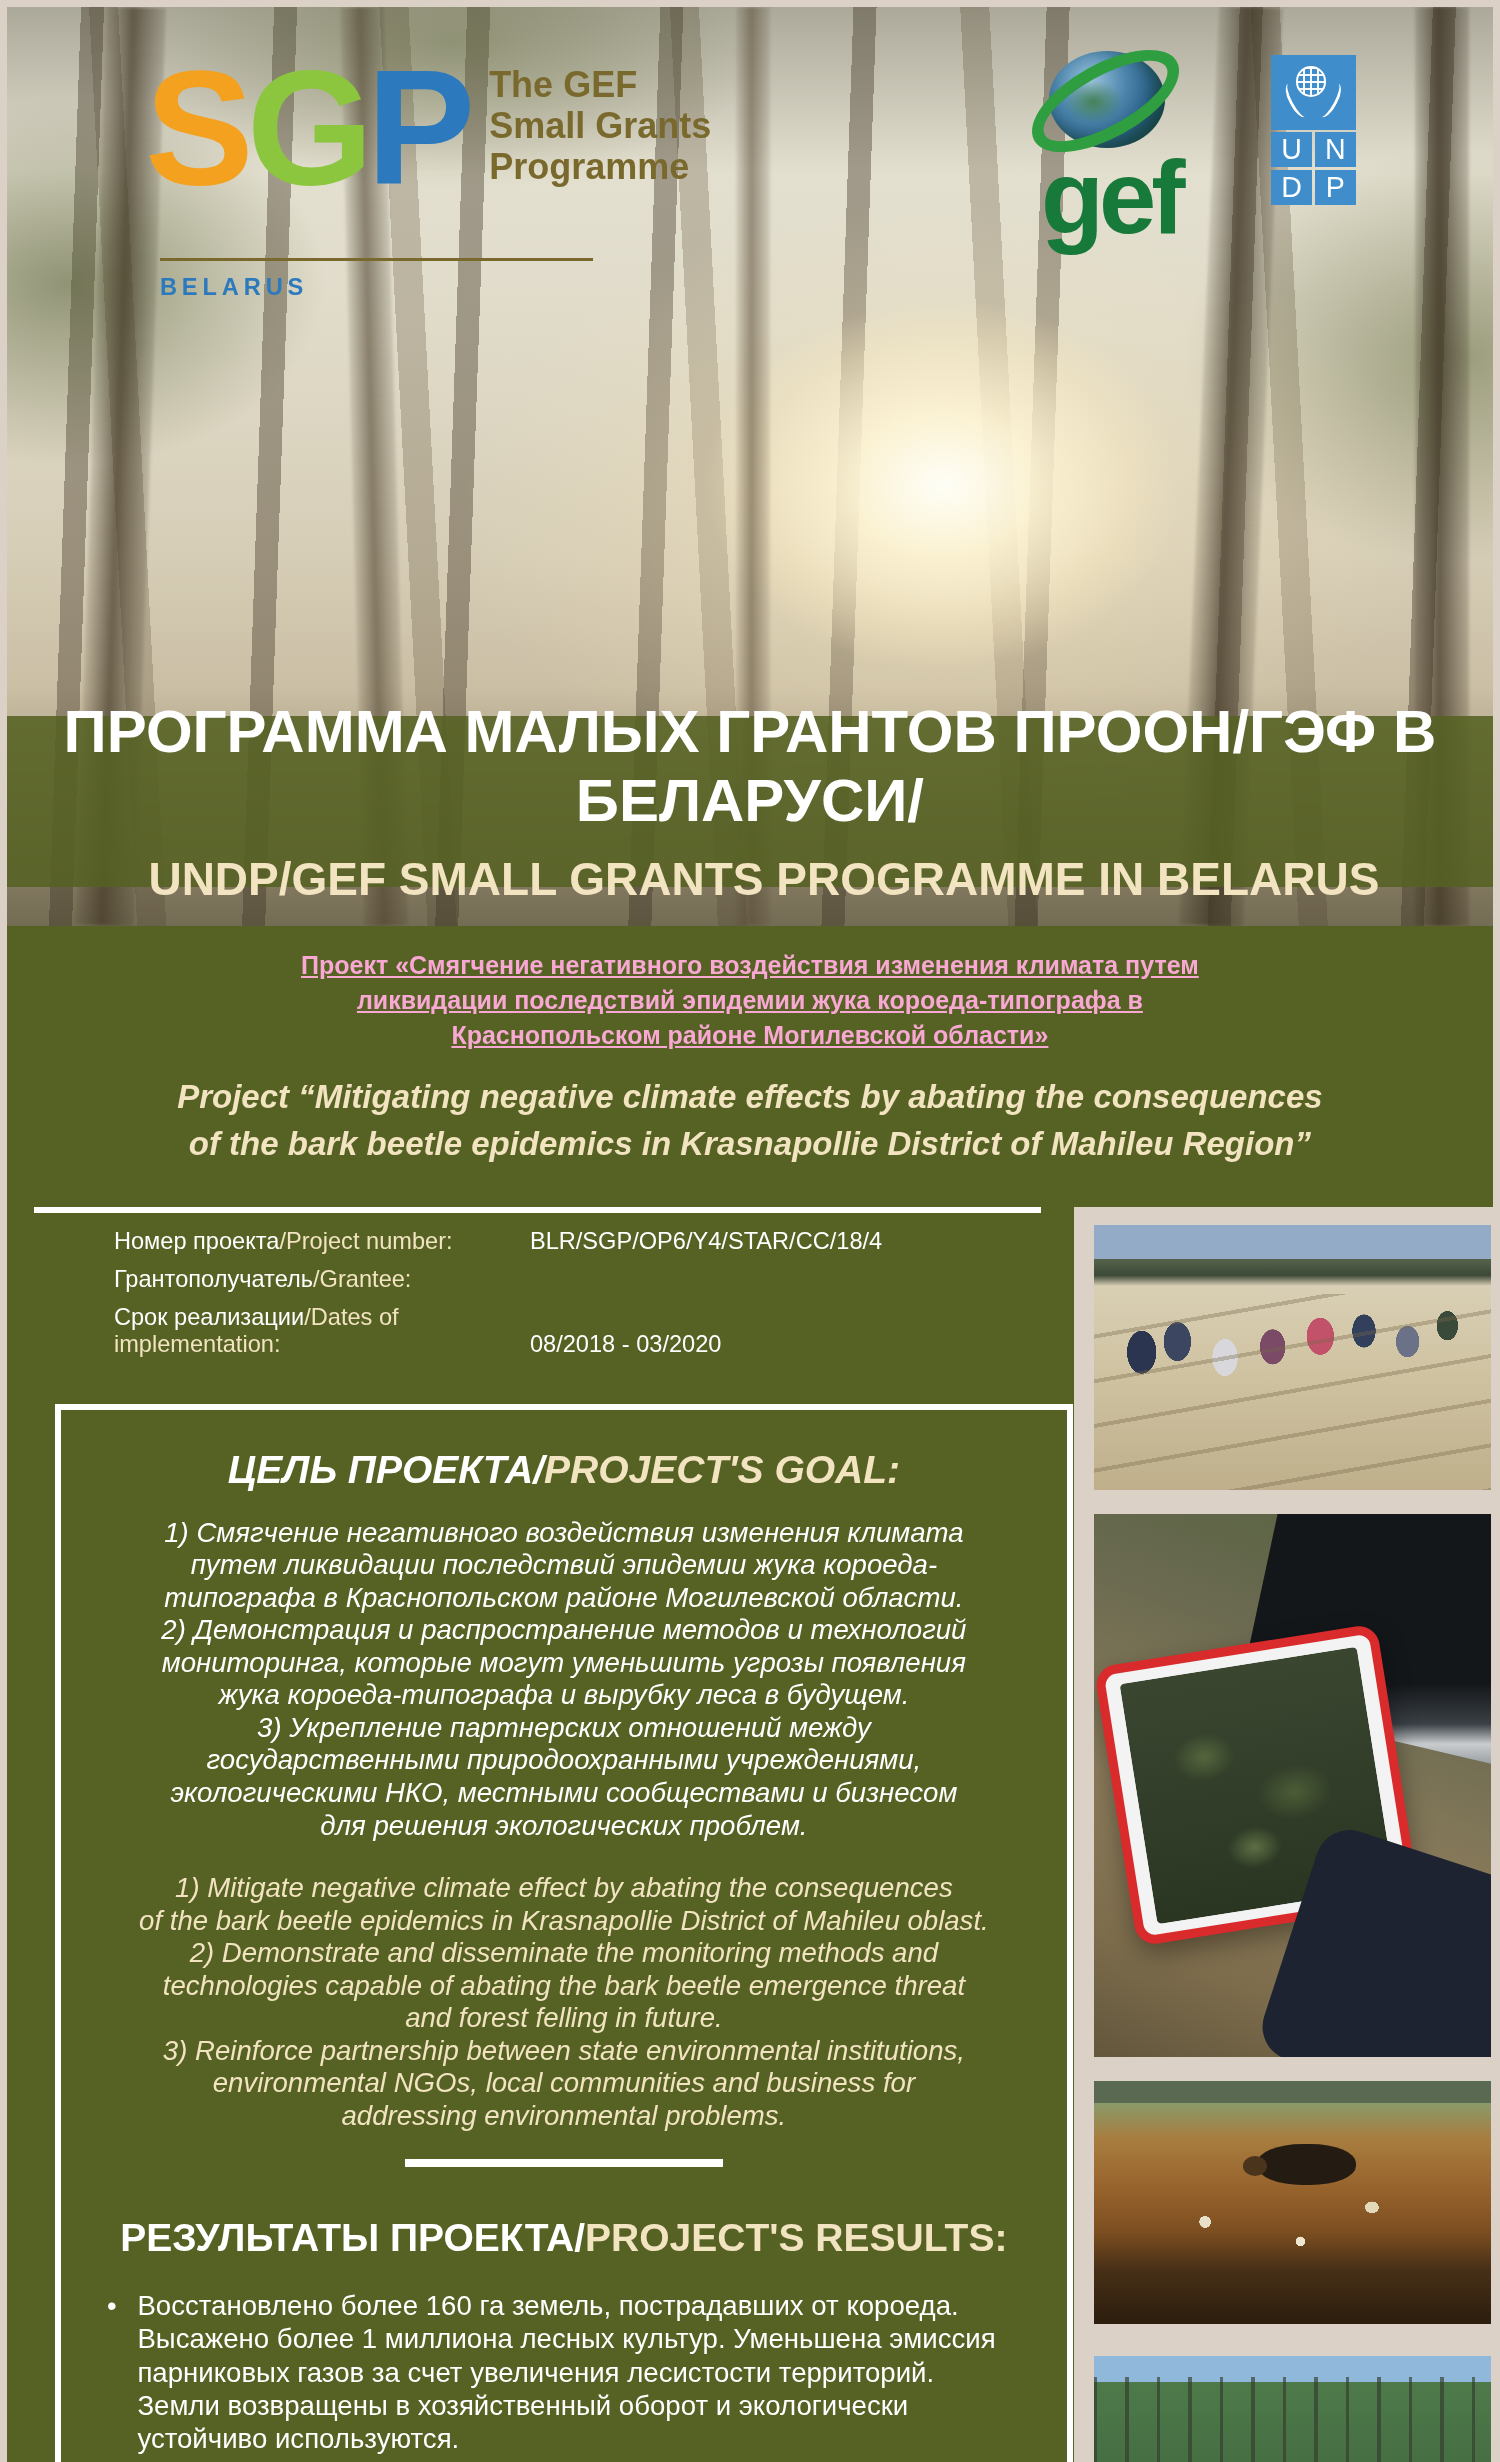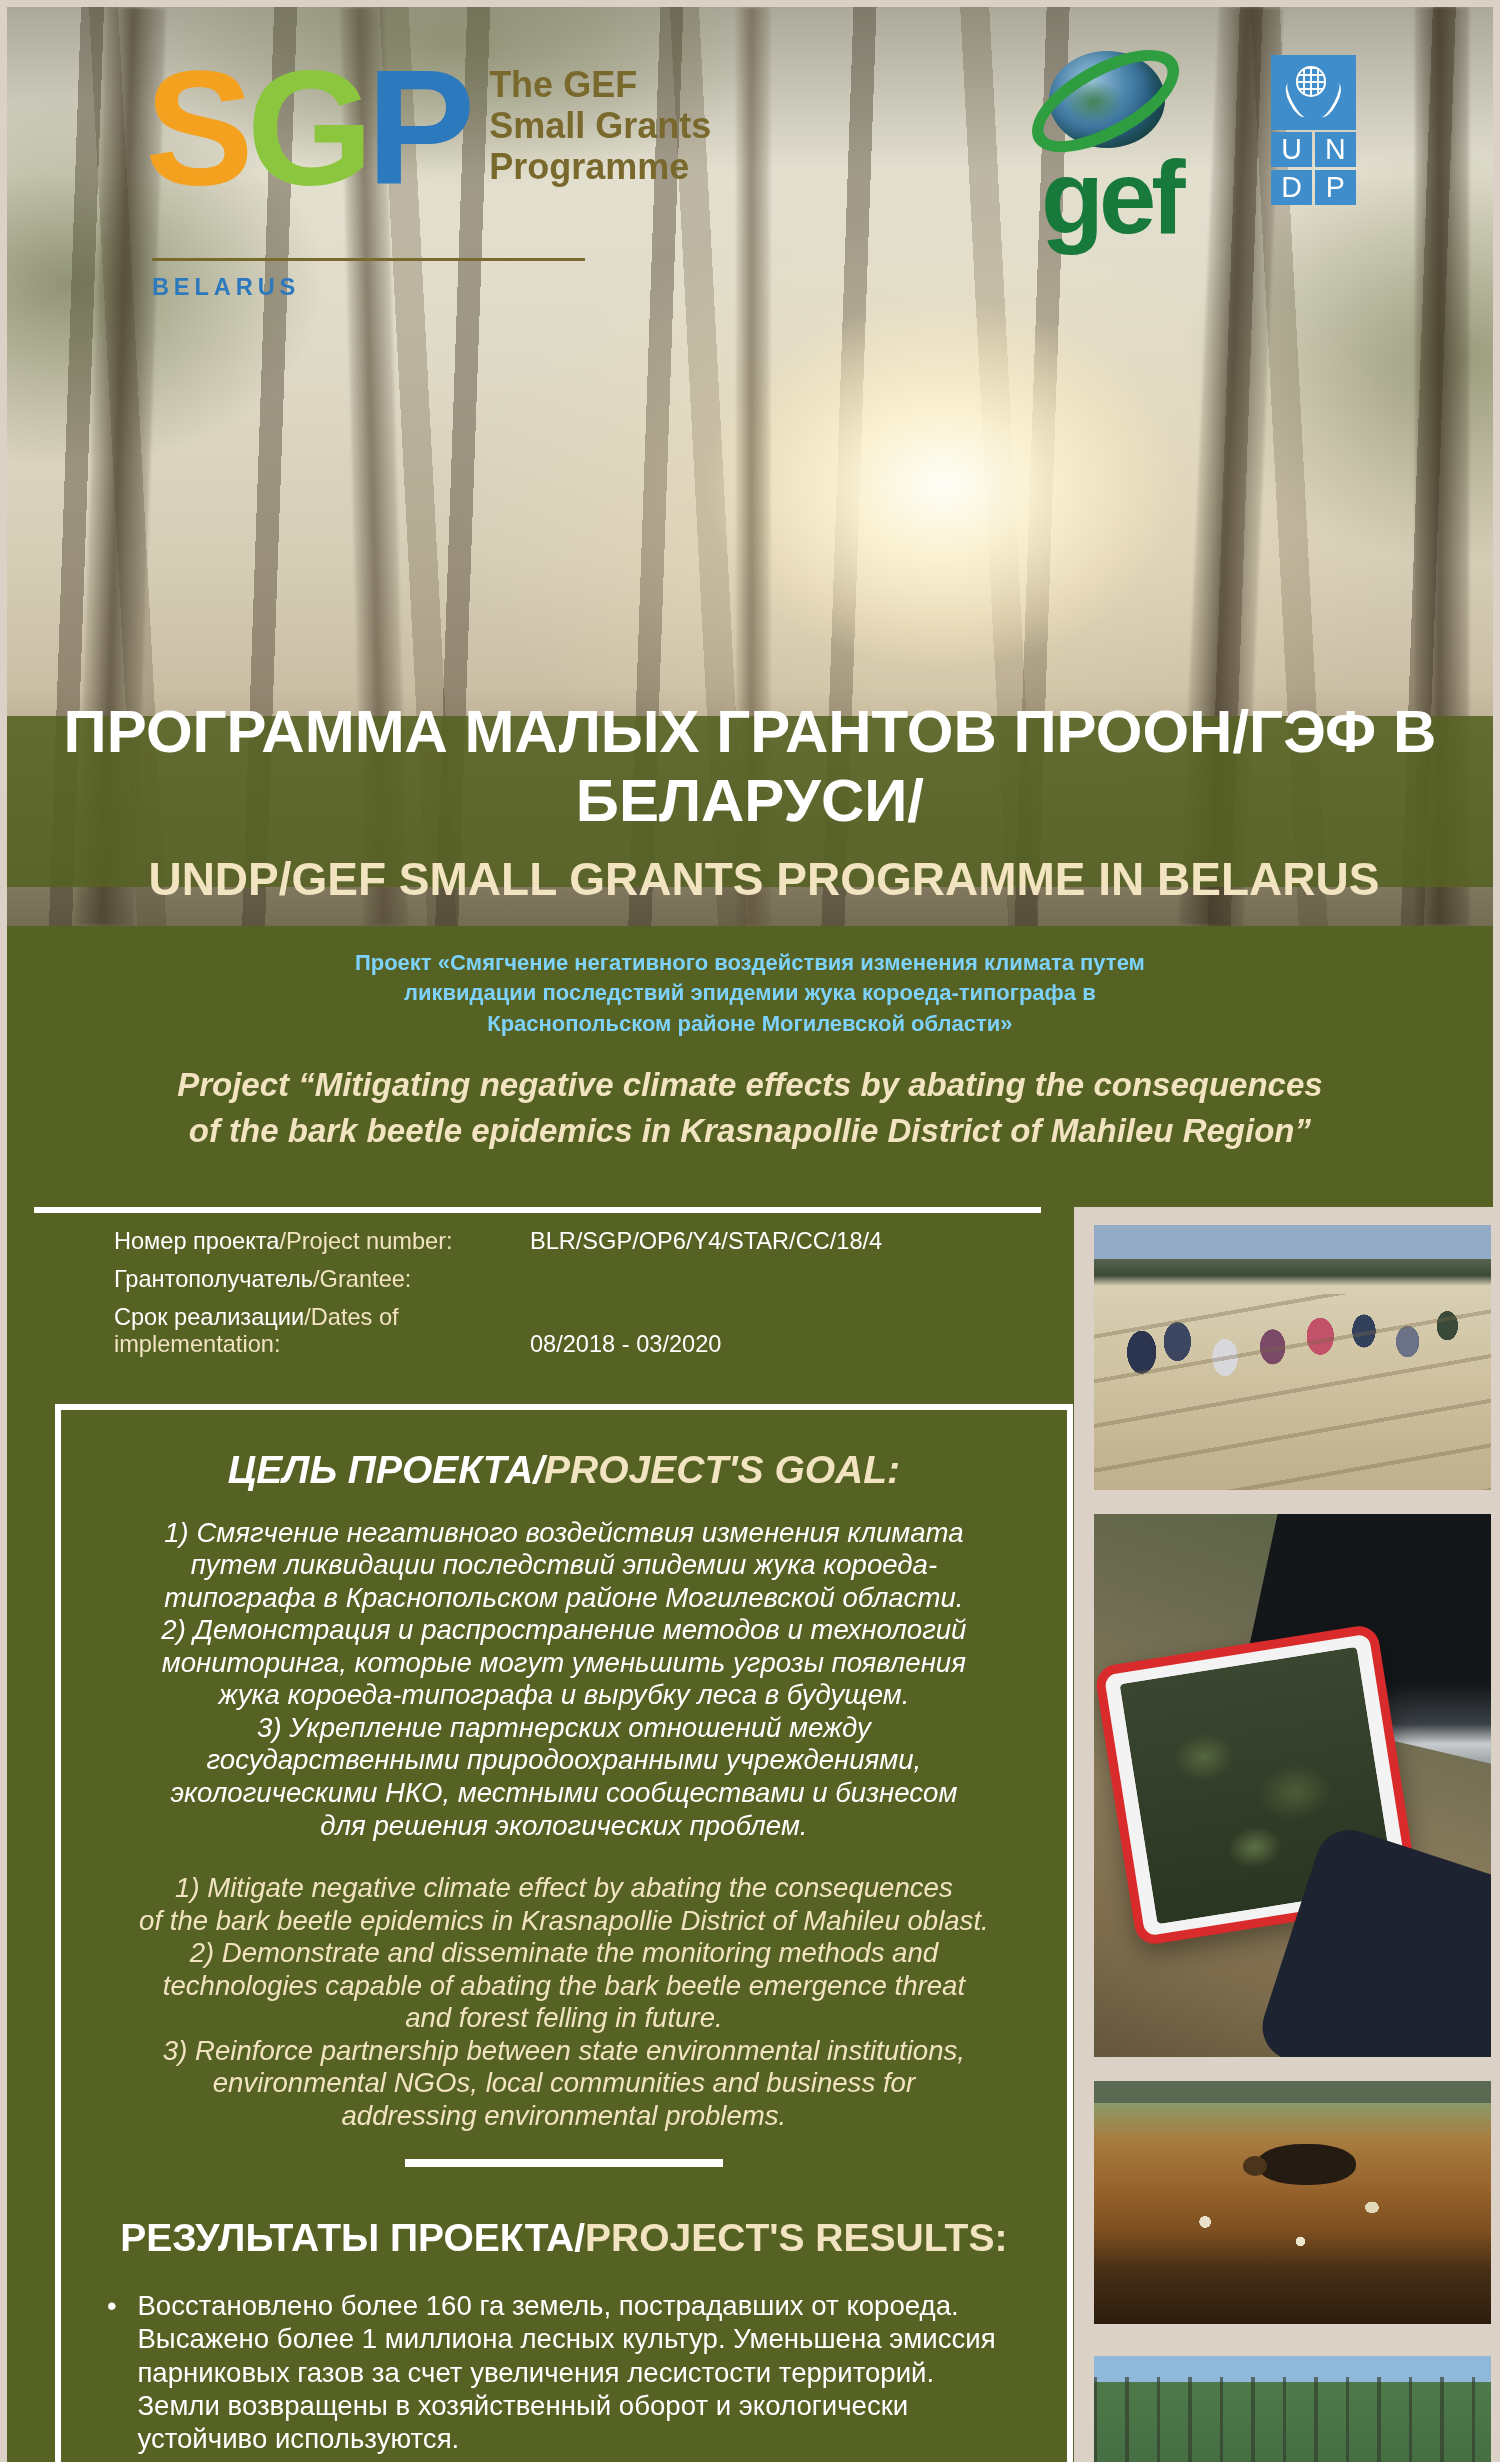--- a/index.html
+++ b/index.html
@@ -30,21 +30,21 @@
   
   .sgp-block { position:absolute; display:flex; align-items:flex-start; }
   .sgp-top { left:138px; top:54px; }
   .sgp-letters { font-weight:bold; letter-spacing:-6.9px; line-height:0.82; }
   .sgp-top .sgp-letters { font-size:163px; }
   .sgp-s { color:#f4a11f; } .sgp-g { color:#8cc63e; } .sgp-p { color:#2d79bd; }
   .sgp-right { margin-left:20.7px; }
   .sgp-tagline { white-space:pre-line; color:#7a692d; font-weight:bold; }
   .sgp-top .sgp-tagline { font-size:36px; line-height:1.14; margin-top:3px; }
   .sgp-rule { background:#7a692d; height:3px; }
-  .sgp-top .sgp-under { position:absolute; left:7px; top:197px; width:433px; }
+  .sgp-top .sgp-under { position:absolute; left:15px; top:197px; width:433px; }
   .sgp-country { color:#2d79bd; font-weight:bold; letter-spacing:4.9px; }
   .sgp-top .sgp-country { font-size:23.6px; margin-top:12.8px; }
 
   .gef-block { position:absolute; left:1034px; top:44px; width:133px; text-align:center; }
   .gef-globe { position:relative; width:116px; height:97px; margin:0 auto; border-radius:50%;
     background: radial-gradient(circle at 36% 32%, #9cc4dd 0%, #4d86ad 35%, #2a5f88 62%, #17456b 85%, #0e3450 100%);
     box-shadow: inset -8.9px -6.9px 14.8px rgba(20,60,30,0.55); }
   .gef-globe::after { content:""; position:absolute; left:14.8px; top:29.5px; width:59px; height:44px; border-radius:50%;
     background: radial-gradient(closest-side, rgba(58,122,62,0.8), rgba(58,122,62,0)); }
   .gef-ring { position:absolute; left:-25.6px; top:12.8px; width:163px; height:74px; border:12.8px solid #2f9e41;
@@ -67,21 +67,21 @@
 
   
   .banner { position:absolute; left:0; top:709px; width:100%; height:171px; background:rgba(85,97,34,0.88);
     display:flex; flex-direction:column; align-items:center; justify-content:center; gap:16.7px; text-align:center; }
   .banner-ru { color:#ffffff; font-size:60px; font-weight:bold; }
   .banner-en { color:#f2e4c1; font-size:46px; font-weight:bold;margin-left:28px; }
 
   
   .title-box { position:absolute; left:6.9px; top:926px; width:1486px; height:281px; background:#566124;
     text-align:center; padding-top:21.7px; }
-  .title-ru { color:#7dd3fc; font-size:22px; font-weight:bold; line-height:1.4; white-space:pre-line; }
+  .title-ru { color:#f9a8d4; font-size:25px; font-weight:bold; line-height:1.4; white-space:pre-line;text-decoration:underline; }
   .title-en { color:#f2e4c1; font-size:33px; font-weight:bold; font-style:italic; line-height:1.4; white-space:pre-line; margin-top:21.7px; }
 
   
   .content-box { position:absolute; left:6.9px; top:1207px; width:1067px; height:2271px; background:#566124; }
   .top-rule { position:absolute; left:27.6px; top:0; width:1007px; height:5.9px; background:#fff; }
 
   .details { padding:20.7px 19.7px 0 107px; }
   .detail-row { display:grid; grid-template-columns:416px 1fr; margin-bottom:10.8px; font-size:23.6px; line-height:1.16; }
   .d-label { padding-right:14.8px; }
   .w { color:#ffffff; }

